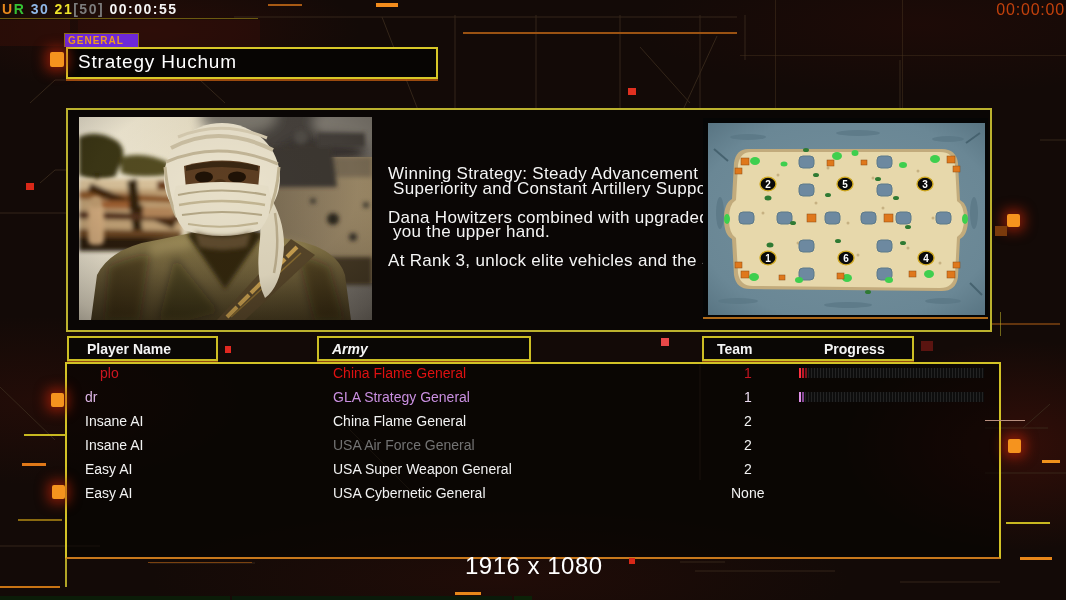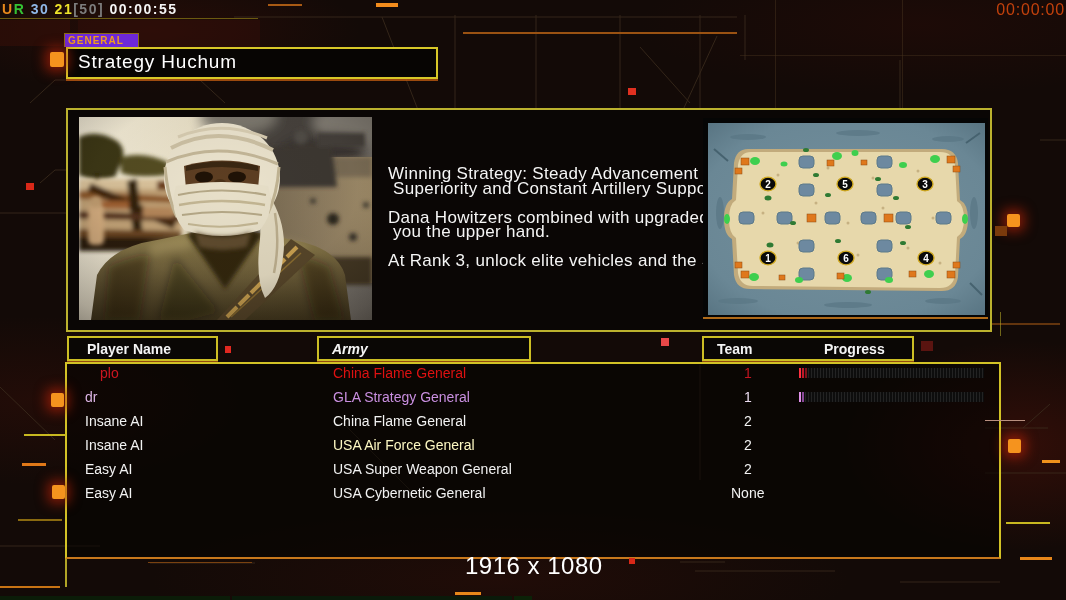--- a/index.html
+++ b/index.html
@@ -409,21 +409,21 @@
 
 <div class="row" style="left:85px;top:389px;color:#dcb4e4;">dr</div>
 <div class="row" style="left:333px;top:389px;color:#c98fe0;">GLA Strategy General</div>
 <div class="row" style="left:744px;top:389px;color:#ecdcf0;">1</div>
 
 <div class="row" style="left:85px;top:413px;color:#f2f2f2;">Insane AI</div>
 <div class="row" style="left:333px;top:413px;color:#f2f2f2;">China Flame General</div>
 <div class="row" style="left:744px;top:413px;color:#f2f2f2;">2</div>
 
 <div class="row" style="left:85px;top:437px;color:#f2f2f2;">Insane AI</div>
-<div class="row" style="left:333px;top:437px;color:#fef9c3;">USA Air Force General</div>
+<div class="row" style="left:333px;top:437px;color:#737373;">USA Air Force General</div>
 <div class="row" style="left:744px;top:437px;color:#f2f2f2;">2</div>
 
 <div class="row" style="left:85px;top:461px;color:#f2f2f2;">Easy AI</div>
 <div class="row" style="left:333px;top:461px;color:#f2f2f2;">USA Super Weapon General</div>
 <div class="row" style="left:744px;top:461px;color:#f2f2f2;">2</div>
 
 <div class="row" style="left:85px;top:485px;color:#f2f2f2;">Easy AI</div>
 <div class="row" style="left:333px;top:485px;color:#f2f2f2;">USA Cybernetic General</div>
 <div class="row" style="left:731px;top:485px;color:#f2f2f2;">None</div>
 

